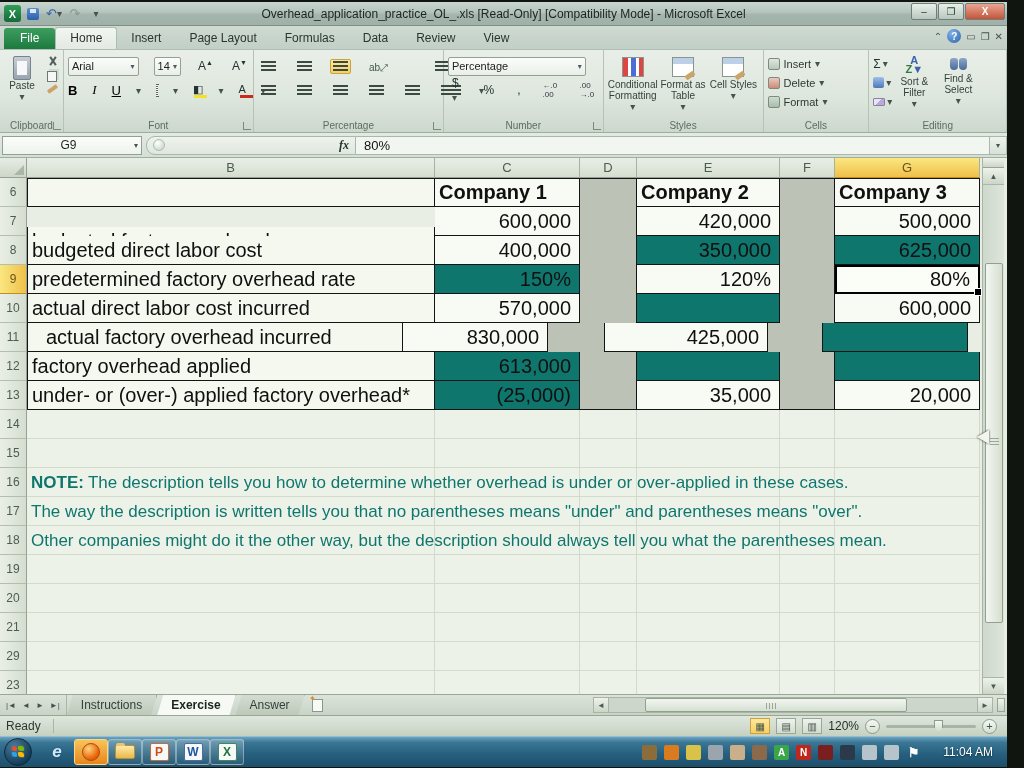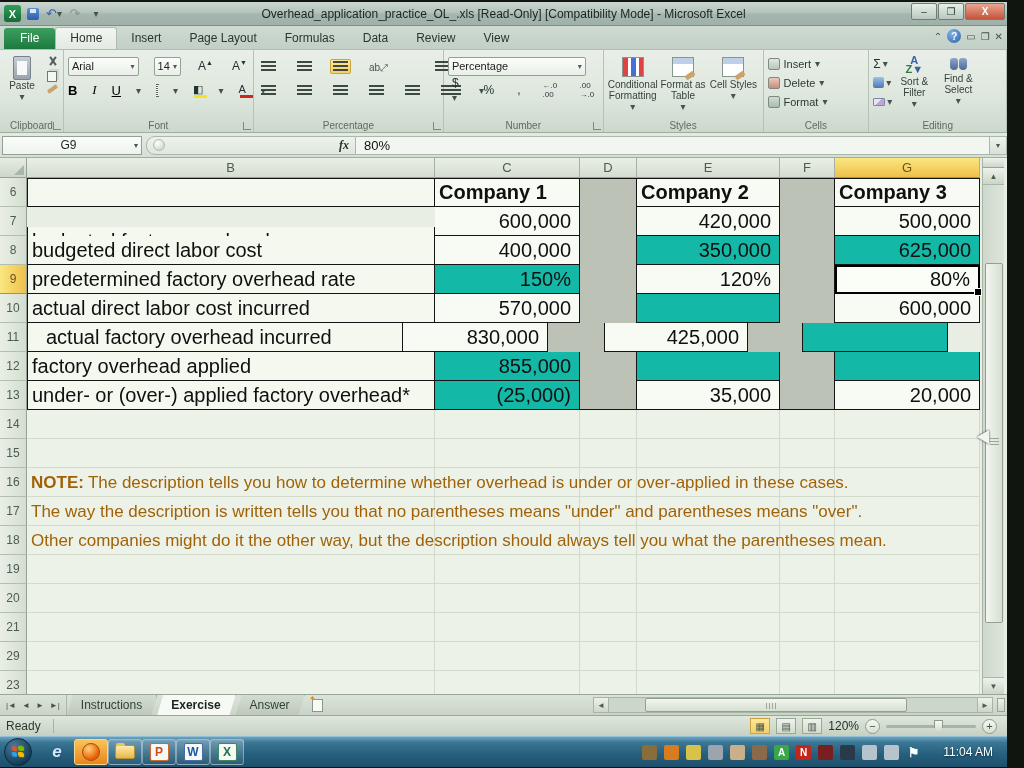--- a/index.html
+++ b/index.html
@@ -114,30 +114,30 @@
   .ch { height:20px; background:linear-gradient(180deg,#e9efe5,#d5ddd0); border-right:1px solid #a5b1a2; border-bottom:1px solid #94a194; font-size:13px; color:#4d5c52; display:flex; align-items:center; justify-content:center; }
   .ch.sel { background:linear-gradient(180deg,#fae781,#efc04a); border-bottom:1px solid #c08f1f; color:#6b521a; }
   .grid-rows { position:absolute; top:20px; left:0; }
   .grow { display:flex; height:29px; }
   .rh { width:27px; background:linear-gradient(90deg,#e9efe5,#d5ddd0); border-right:1px solid #94a194; border-bottom:1px solid #b3bfae; font-size:12px; color:#4d5c52; display:flex; align-items:center; justify-content:center; }
   .rh.sel { background:linear-gradient(90deg,#fae781,#efc04a); color:#6b521a; border-bottom:1px solid #c08f1f; }
   .cell { height:29px; display:flex; align-items:center; font-size:20px; color:#101010; border-color:#141414; border-style:solid; border-width:0; }
   .lite { border-right:1px solid #d2dacc; border-bottom:1px solid #d2dacc; background:#edf2e8; }
   .c-b { border-width:0 1px 1px 1px; background:#f4f8ef; padding-left:4px; }
   .c-w { border-width:0 1px 1px 0; background:#f8fbf4; }
-  .c-y { border-width:0 1px 1px 0; background:#14b8a6; }
+  .c-y { border-width:0 1px 1px 0; background:#0f766e; }
   .c-gray { border-width:0 1px 0 0; background:#bdc2b6; }
   .bt { border-top-width:1px; }
   .bb { border-bottom-width:1px; }
   .num { justify-content:flex-end; padding-right:8px; }
   .hdrcell { font-weight:bold; padding-left:4px; }
   .c-sel { position:relative; border:2px solid #000; background:#fbfdf7; z-index:2; }
   .c-sel:after { content:""; position:absolute; right:-4px; bottom:-4px; width:6px; height:6px; background:#000; border:1px solid #fff; }
   .noterow { position:relative; }
-  .notetext { position:absolute; left:31px; top:0; height:29px; display:flex; align-items:center; white-space:nowrap; font-size:17px; color:#a16207; z-index:1; }
+  .notetext { position:absolute; left:31px; top:0; height:29px; display:flex; align-items:center; white-space:nowrap; font-size:17px; color:#0f766e; z-index:1; }
   .notetext b { margin-right:4px; }
 
   
   .vscroll { position:absolute; right:3px; top:0; width:22px; height:536px; background:linear-gradient(90deg,#cfd8cc,#dde5da); border-left:1px solid #a8b4a4; }
   .vs-split { height:10px; background:linear-gradient(180deg,#eef3ec,#ccd6c8); border-bottom:1px solid #98a595; }
   .vs-btn { height:17px; display:flex; align-items:center; justify-content:center; font-size:8px; color:#4d5c52; background:linear-gradient(180deg,#edf2ea,#ccd6c8); border-bottom:1px solid #aab6a6; }
   .vs-thumb { position:absolute; top:105px; left:2px; width:18px; height:360px; border:1px solid #93a08f; border-radius:2px; background:linear-gradient(90deg,#f2f6f0,#d6dfd2); }
   .vs-grip { position:absolute; left:4px; top:174px; width:9px; height:8px; background:repeating-linear-gradient(180deg,#9aa796 0 1px,transparent 1px 3px); }
   .vs-down { position:absolute; bottom:0; left:0; right:0; height:17px; display:flex; align-items:center; justify-content:center; font-size:8px; color:#4d5c52; background:linear-gradient(180deg,#edf2ea,#ccd6c8); border-top:1px solid #aab6a6; }
   .cursor { position:absolute; right:18px; top:272px; width:0; height:0; border-top:7px solid transparent; border-bottom:7px solid transparent; border-right:12px solid #f2f6ee; filter:drop-shadow(0 0 1px #333); z-index:5; }
@@ -476,28 +476,28 @@
             <div class="cell c-gray" style="width: 57px;"></div>
             <div class="cell c-y num" style="width: 143px;"></div>
             <div class="cell c-gray" style="width: 55px;"></div>
             <div class="cell c-w num" style="width: 145px;">600,000</div>
           </div>
           <div class="grow">
             <div class="rh">11</div>
             <div class="cell c-b" style="width: 376px; padding-left: 18px;">actual factory overhead incurred</div>
             <div class="cell c-w num" style="width: 145px;">830,000</div>
             <div class="cell c-gray" style="width: 57px;"></div>
-            <div class="cell c-w num" style="width: 143px;">425,000</div>
+            <div class="cell c-w num" style="width: 163px;">425,000</div>
             <div class="cell c-gray" style="width: 55px;"></div>
             <div class="cell c-y num" style="width: 145px;"></div>
           </div>
           <div class="grow">
             <div class="rh">12</div>
             <div class="cell c-b" style="width: 408px;">factory overhead applied</div>
-            <div class="cell c-y num" style="width: 145px;">855,000</div>
+            <div class="cell c-y num" style="width: 145px;">613,000</div>
             <div class="cell c-gray" style="width: 57px;"></div>
             <div class="cell c-y num" style="width: 143px;"></div>
             <div class="cell c-gray" style="width: 55px;"></div>
             <div class="cell c-y num" style="width: 145px;"></div>
           </div>
           <div class="grow">
             <div class="rh">13</div>
             <div class="cell c-b" style="width: 408px;">under- or (over-) applied factory overhead*</div>
             <div class="cell c-y num" style="width: 145px;">(25,000)</div>
             <div class="cell c-gray bb" style="width: 57px;"></div>

